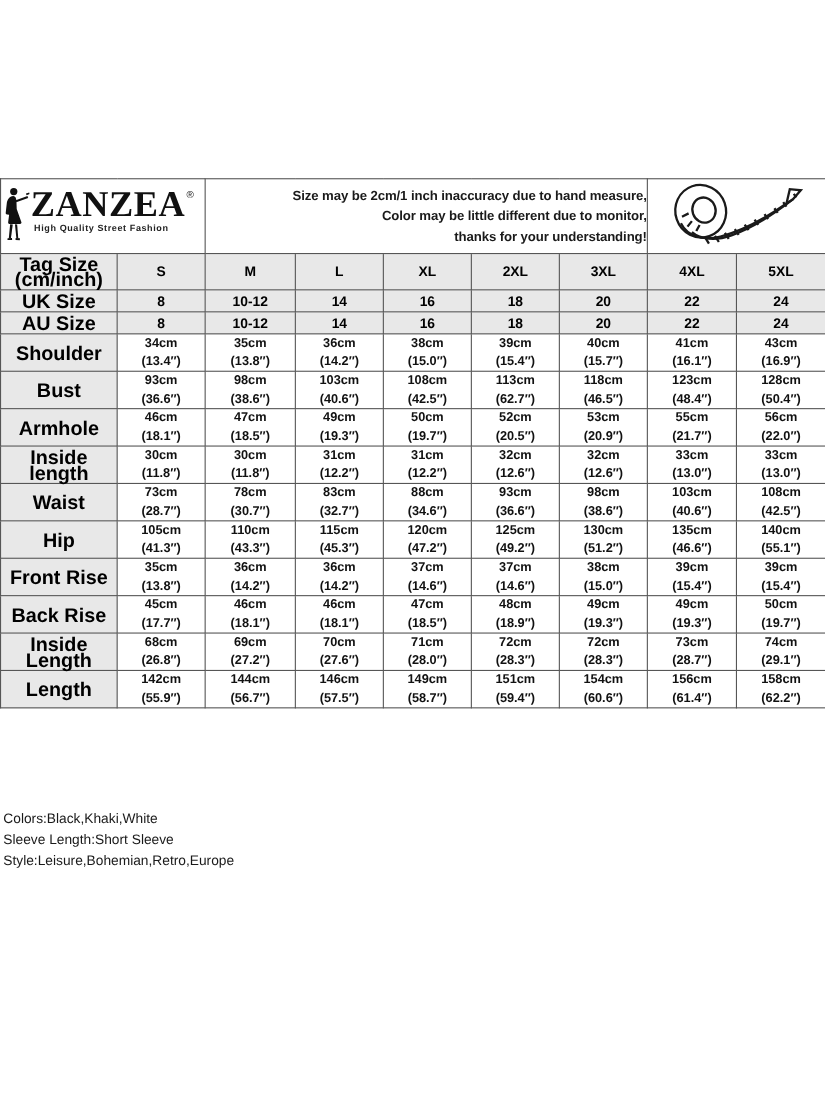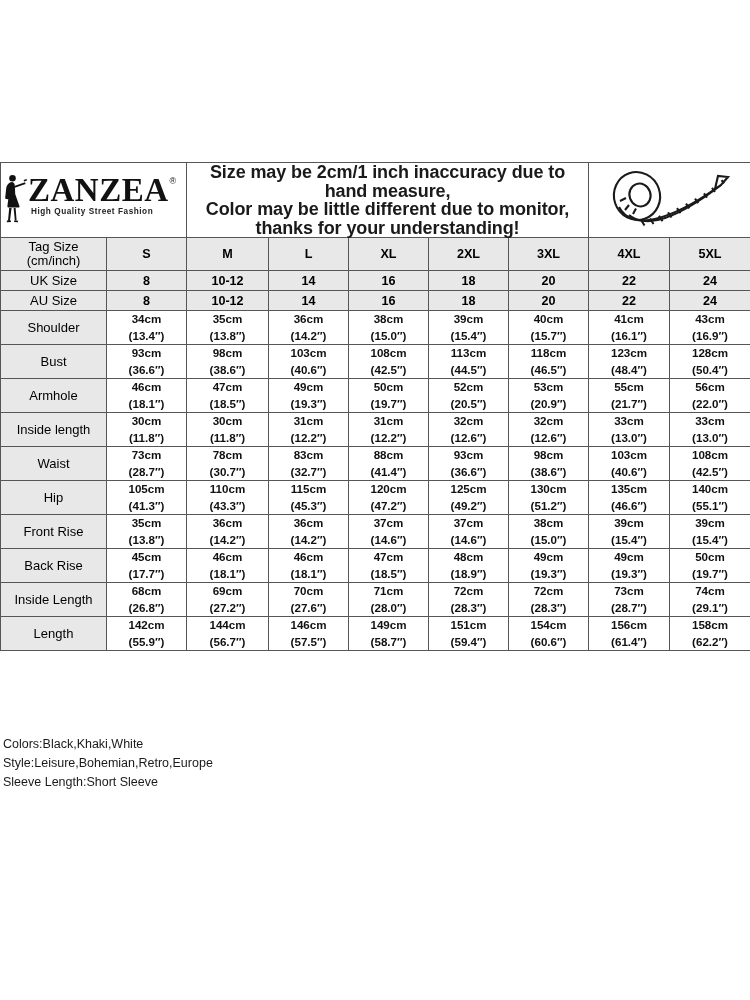--- a/index.html
+++ b/index.html
@@ -48,25 +48,25 @@
     padding: 5px 4px 6px;
     vertical-align: middle;
   }
   td.banner-tape {
     width: 150px;
     background: #ffffff;
     vertical-align: middle;
     text-align: center;
   }
   .note-line {
-    font-size: 18px;
+    font-size: 12px;
     font-weight: 700;
     line-height: 18.5px;
     color: #1a1a1a;
-    text-align: center;
+    text-align: right;
     letter-spacing: -0.1px;
   }
 
   .logo-block {
     display: flex;
     align-items: flex-start;
   }
   .logo-figure { flex: 0 0 auto; margin-right: 1px; }
   .logo-text-block {
     display: flex;
@@ -103,22 +103,22 @@
     margin-top: 1px;
     margin-left: 3px;
     white-space: nowrap;
     font-weight: bold;
   }
 
   
   td.row-label {
     width: 106px;
     background: #e8e8e8;
-    font-size: 13px;
-    font-weight: 400;
+    font-size: 18px;
+    font-weight: 700;
     padding: 3px 2px;
     line-height: 14px;
     color: #000000;
   }
   td.head-cell {
     background: #e8e8e8;
     font-size: 12.6px;
     font-weight: 700;
     padding: 5px 2px;
     line-height: 14px;
@@ -306,21 +306,21 @@
           <td class="data-cell">
             <span class="cm">103cm</span>
             <span class="inch">(40.6″)</span>
           </td>
           <td class="data-cell">
             <span class="cm">108cm</span>
             <span class="inch">(42.5″)</span>
           </td>
           <td class="data-cell">
             <span class="cm">113cm</span>
-            <span class="inch">(44.5″)</span>
+            <span class="inch">(62.7″)</span>
           </td>
           <td class="data-cell">
             <span class="cm">118cm</span>
             <span class="inch">(46.5″)</span>
           </td>
           <td class="data-cell">
             <span class="cm">123cm</span>
             <span class="inch">(48.4″)</span>
           </td>
           <td class="data-cell">
@@ -407,21 +407,21 @@
           <td class="data-cell">
             <span class="cm">78cm</span>
             <span class="inch">(30.7″)</span>
           </td>
           <td class="data-cell">
             <span class="cm">83cm</span>
             <span class="inch">(32.7″)</span>
           </td>
           <td class="data-cell">
             <span class="cm">88cm</span>
-            <span class="inch">(41.4″)</span>
+            <span class="inch">(34.6″)</span>
           </td>
           <td class="data-cell">
             <span class="cm">93cm</span>
             <span class="inch">(36.6″)</span>
           </td>
           <td class="data-cell">
             <span class="cm">98cm</span>
             <span class="inch">(38.6″)</span>
           </td>
           <td class="data-cell">
@@ -607,15 +607,15 @@
             <span class="cm">158cm</span>
             <span class="inch">(62.2″)</span>
           </td>
         </tr>
       </tbody>
   </table>
 </div>
 
 <div id="desc">
   <div class="desc-line">Colors:Black,Khaki,White</div>
+  <div class="desc-line">Sleeve Length:Short Sleeve</div>
   <div class="desc-line">Style:Leisure,Bohemian,Retro,Europe</div>
-  <div class="desc-line">Sleeve Length:Short Sleeve</div>
 </div>
 
 </body></html>

